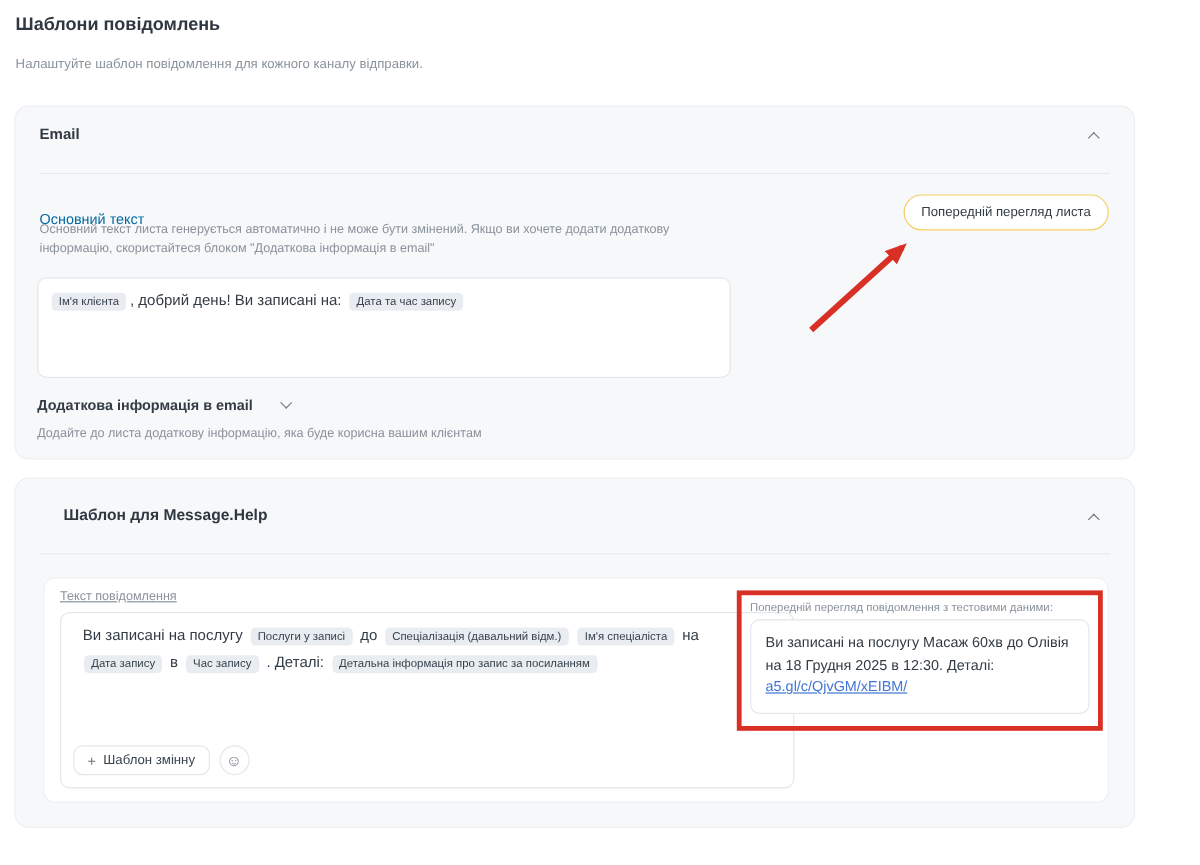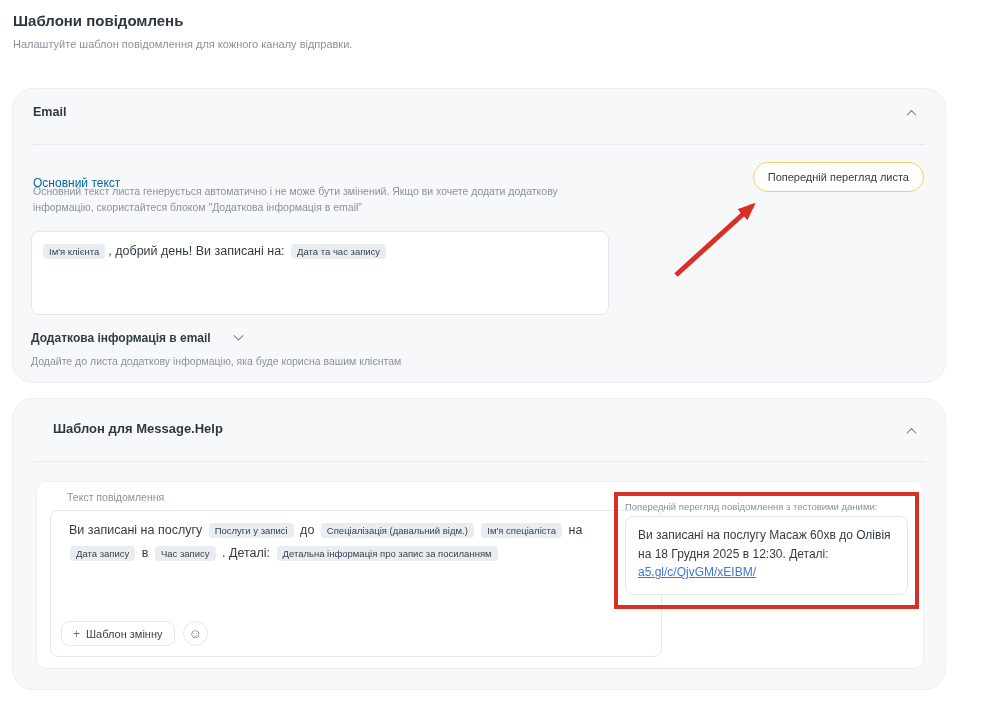--- a/index.html
+++ b/index.html
@@ -1,24 +1,24 @@
 <!DOCTYPE html>
 <html><head>
 <meta charset="utf-8">
 <style>
   * { margin:0; padding:0; box-sizing:border-box; }
   html,body { width:1000px; height:721px; background:#ffffff; overflow:hidden;
     font-family:"Liberation Sans", sans-serif; }
   .abs { position:absolute; }
 
   .page-title { left:13px; top:12px; font-size:15px; font-weight:700; color:#2f3740; }
-  .page-subtitle { left:13px; top:38px; font-size:11px; color:#8a929b; }
+  .page-subtitle { left:13px; top:48px; font-size:11px; color:#8a929b; }
 
   .card { position:absolute; left:12px; width:934px; background:#f7f8fa;
-    border:1px solid #edeff3; border-radius:21px; }
+    border:1px solid #edeff3; border-radius:12px; }
   #card-email { top:88px; height:295px; }
   #card-message { top:398px; height:292px; }
 
   .card-title { position:absolute; left:20px; font-size:12.5px; font-weight:600; color:#2f3740; }
   #card-email .card-title { top:16px; }
   #card-message .card-title { top:22px; font-size:13px;padding-left:20px; }
 
   .chev-btn { position:absolute; right:26px; width:16px; height:16px; display:flex;
     align-items:center; justify-content:center; cursor:pointer; }
   #card-email .chev-btn { top:16px; }
@@ -45,21 +45,21 @@
   .chip { display:inline-block; background:#e9edf2; border-radius:4px; padding:2px 6px;
     font-size:9.5px; color:#39424c; margin:4px 2px; line-height:normal; }
   .tpl-text { margin:0 1px; }
 
   .extra-title { left:18px; top:242px; font-size:12px; font-weight:700; color:#333c45;
     display:flex; align-items:center; gap:24px; }
   .extra-desc { left:18px; top:266px; font-size:10.5px; color:#8a929b; }
 
   .panel { position:absolute; left:23px; top:82px; width:888px; height:188px;
     background:#ffffff; border:1px solid #edeff3; border-radius:10px; }
-  .editor-label { left:30px; top:9px; font-size:10.5px; color:#8a929b; }
+  .editor-label { left:13px; top:9px; font-size:10.5px; color:#8a929b;text-decoration:underline; }
   .msg-editor { position:absolute; left:13px; top:28px; width:612px; height:147px; padding:8px 17px; }
   .editor-buttons { position:absolute; left:10px; bottom:10px; display:flex; gap:8px; align-items:center; }
   .add-var-btn { height:25px; padding:0 11px; border:1px solid #e4e7eb; border-radius:8px;
     background:#ffffff; font-size:11px; color:#39424c; display:flex; align-items:center;
     gap:6px; cursor:pointer; font-family:"Liberation Sans", sans-serif; }
   .plus-glyph { color:#6b7380; font-size:12px; }
   .emoji-btn { width:25px; height:25px; border:1px solid #e4e7eb; border-radius:50%;
     background:#ffffff; color:#6b7380; font-size:13px; display:flex; align-items:center;
     justify-content:center; cursor:pointer; }
 

